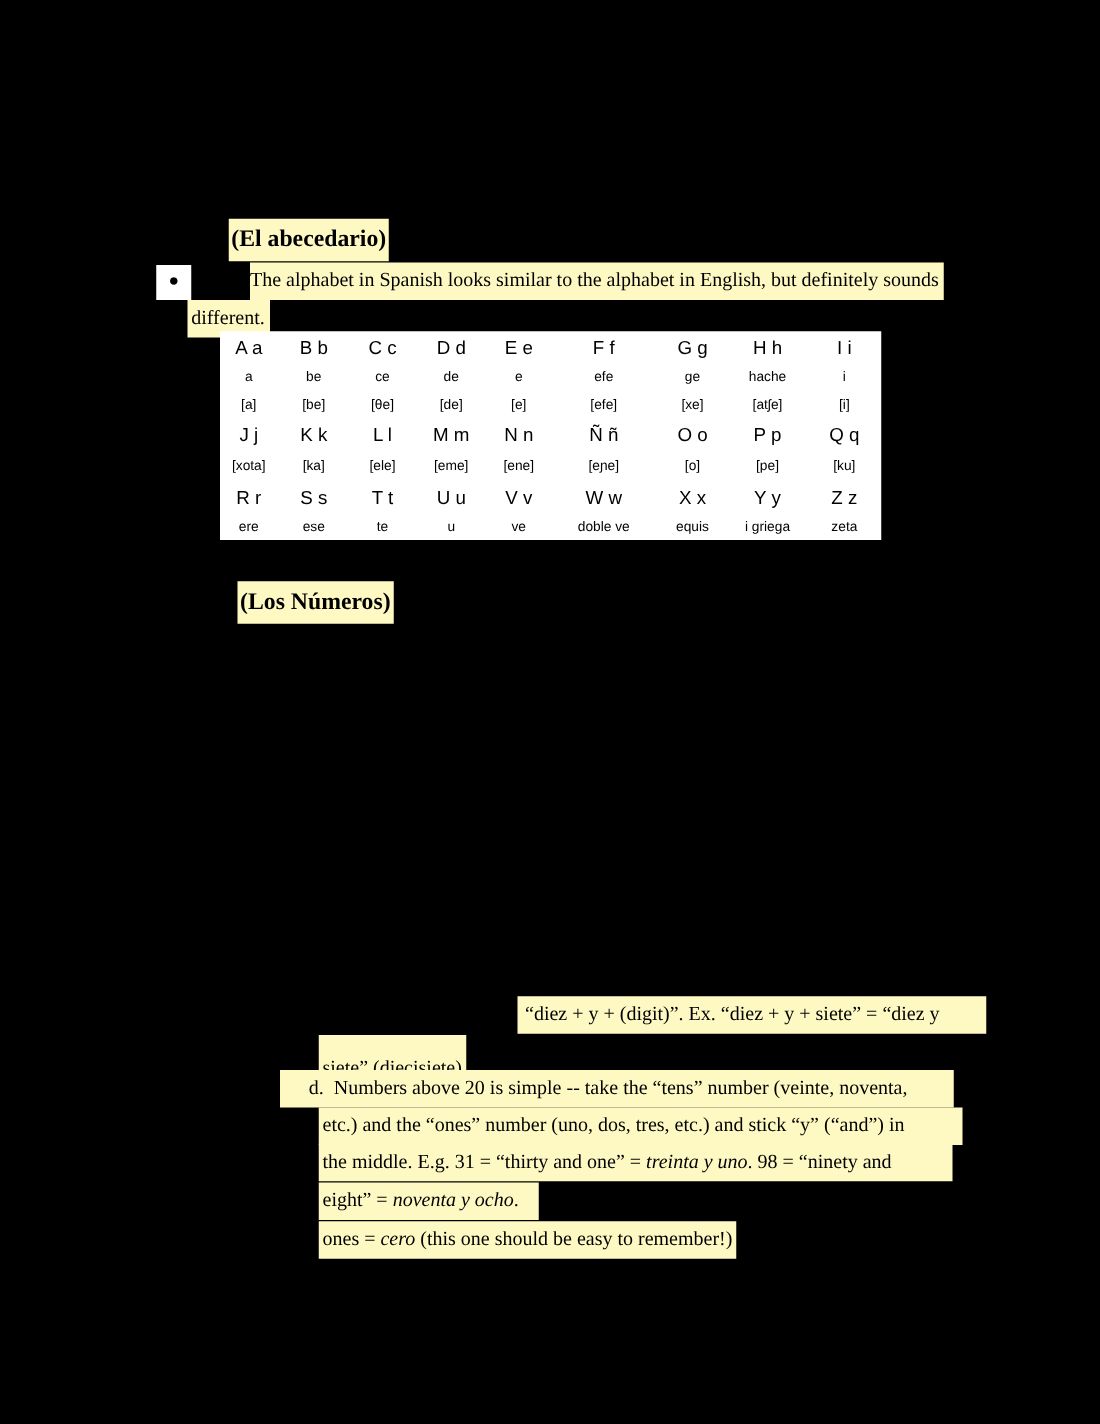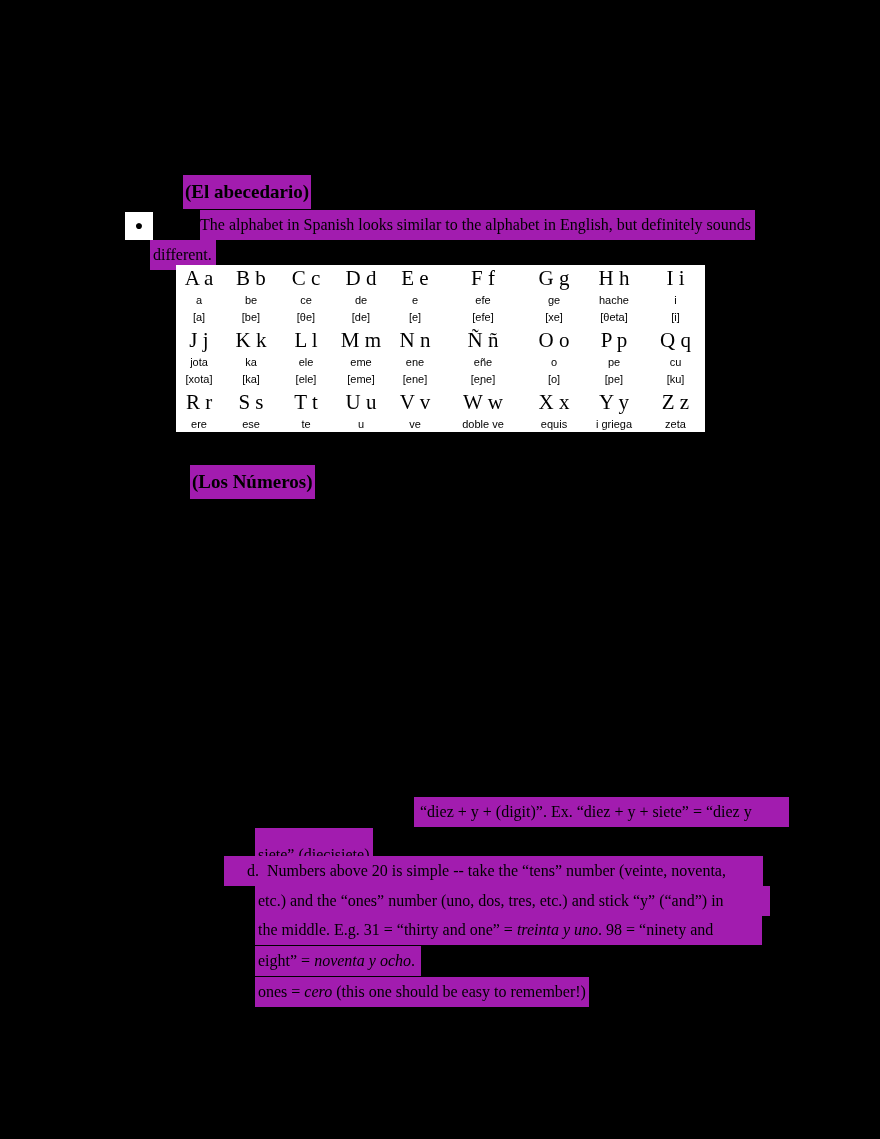--- a/index.html
+++ b/index.html
@@ -1,25 +1,25 @@
 <!DOCTYPE html>
 <html><head>
 <meta charset="utf-8">
 <style>
   html, body { margin:0; padding:0; }
   body {
     width:880px; height:1139px; background:#000; position:relative; overflow:hidden;
     font-family:"Liberation Serif", serif; color:#000;
   }
-  .hl { position:absolute; background:#a21caf; white-space:nowrap; line-height:30px; font-size:16px; }
+  .hl { position:absolute; background:#fef9c3; white-space:nowrap; line-height:30px; font-size:16px; }
   .h1 { font-weight:bold; font-size:19px; line-height:34px; padding:0 2px; }
   .bullet { position:absolute; left:125px; top:212px; width:28px; height:28px; background:#fff; font-size:14px; line-height:28px; text-align:center; }
   table.alpha { position:absolute; left:176px; top:265px; width:529px; height:167px; background:#fff; border-collapse:collapse; table-layout:fixed; }
   table.alpha td { text-align:center; padding:0; vertical-align:middle; }
-  .letter { font-family:Liberation Serif, serif; font-size:21px; height:20px;margin-left:39px; }
+  .letter { font-family:Liberation Sans, sans-serif; font-size:15px; height:20px;margin-left:39px; }
   .name { font-family:"Liberation Sans", sans-serif; font-size:11px; height:16px; }
   .ipa { font-family:"Liberation Sans", sans-serif; font-size:11px; height:18px; }
   i { font-style:italic; }
   b { font-weight:normal; }
 </style>
 </head>
 <body>
 
 <div class="hl h1" style="left:183px; top:175px;">(El abecedario)</div>
 
@@ -63,44 +63,33 @@
         <td class="name">i</td>
       </tr>
       <tr>
         <td class="ipa">[a]</td>
         <td class="ipa">[be]</td>
         <td class="ipa">[θe]</td>
         <td class="ipa">[de]</td>
         <td class="ipa">[e]</td>
         <td class="ipa">[efe]</td>
         <td class="ipa">[xe]</td>
-        <td class="ipa">[θeta]</td>
+        <td class="ipa">[atʃe]</td>
         <td class="ipa">[i]</td>
       </tr>
       <tr>
         <td class="letter">J j</td>
         <td class="letter">K k</td>
         <td class="letter">L l</td>
         <td class="letter">M m</td>
         <td class="letter">N n</td>
         <td class="letter">Ñ ñ</td>
         <td class="letter">O o</td>
         <td class="letter">P p</td>
         <td class="letter">Q q</td>
-      </tr>
-      <tr>
-        <td class="name">jota</td>
-        <td class="name">ka</td>
-        <td class="name">ele</td>
-        <td class="name">eme</td>
-        <td class="name">ene</td>
-        <td class="name">eñe</td>
-        <td class="name">o</td>
-        <td class="name">pe</td>
-        <td class="name">cu</td>
       </tr>
       <tr>
         <td class="ipa">[xota]</td>
         <td class="ipa">[ka]</td>
         <td class="ipa">[ele]</td>
         <td class="ipa">[eme]</td>
         <td class="ipa">[ene]</td>
         <td class="ipa">[eɲe]</td>
         <td class="ipa">[o]</td>
         <td class="ipa">[pe]</td>
@@ -137,18 +126,18 @@
 <div class="hl" style="left:255px; top:828px; padding:12px 3px;">siete” (diecisiete)</div>
 
 <div class="hl" style="left:224px; top:856px; width:539px;">
   <span style="display:inline-block; width:35px; text-align:right; padding-right:0;">d.</span>&nbsp;
   <b>Numbers above 20</b><span> is simple -- take the “tens” number (veinte, noventa,</span>
 </div>
 <div class="hl" style="left:255px; top:886px; width:512px; padding-left:3px;">etc.) and the “ones” number (uno, dos, tres, etc.) and stick “y” (“and”) in</div>
 <div class="hl" style="left:255px; top:915px; width:504px; padding-left:3px;">
   <span>the middle. E.g. 31 = “thirty and one” = </span><i>treinta y uno</i><span>. 98 = “ninety and</span>
 </div>
-<div class="hl" style="left:255px; top:946px; padding:0 6px 0 3px;">
+<div class="hl" style="left:255px; top:946px; padding:0 16px 0 3px;">
   <span>eight” = </span><i>noventa y ocho</i><span>.</span>
 </div>
 <div class="hl" style="left:255px; top:977px; padding:0 3px;">
   <b>ones =</b><i> cero</i><span> (this one should be easy to remember!)</span>
 </div>
 
 </body></html>

